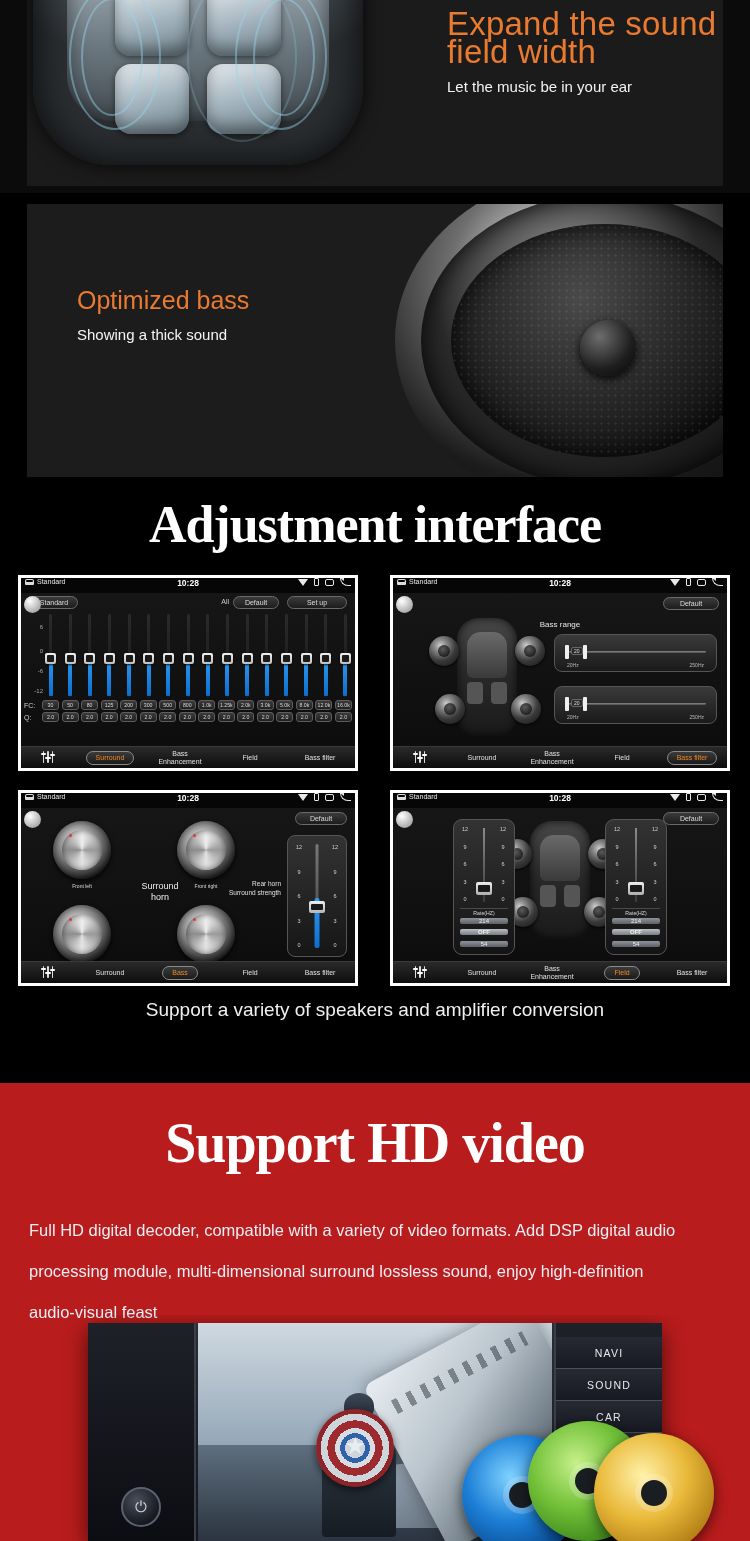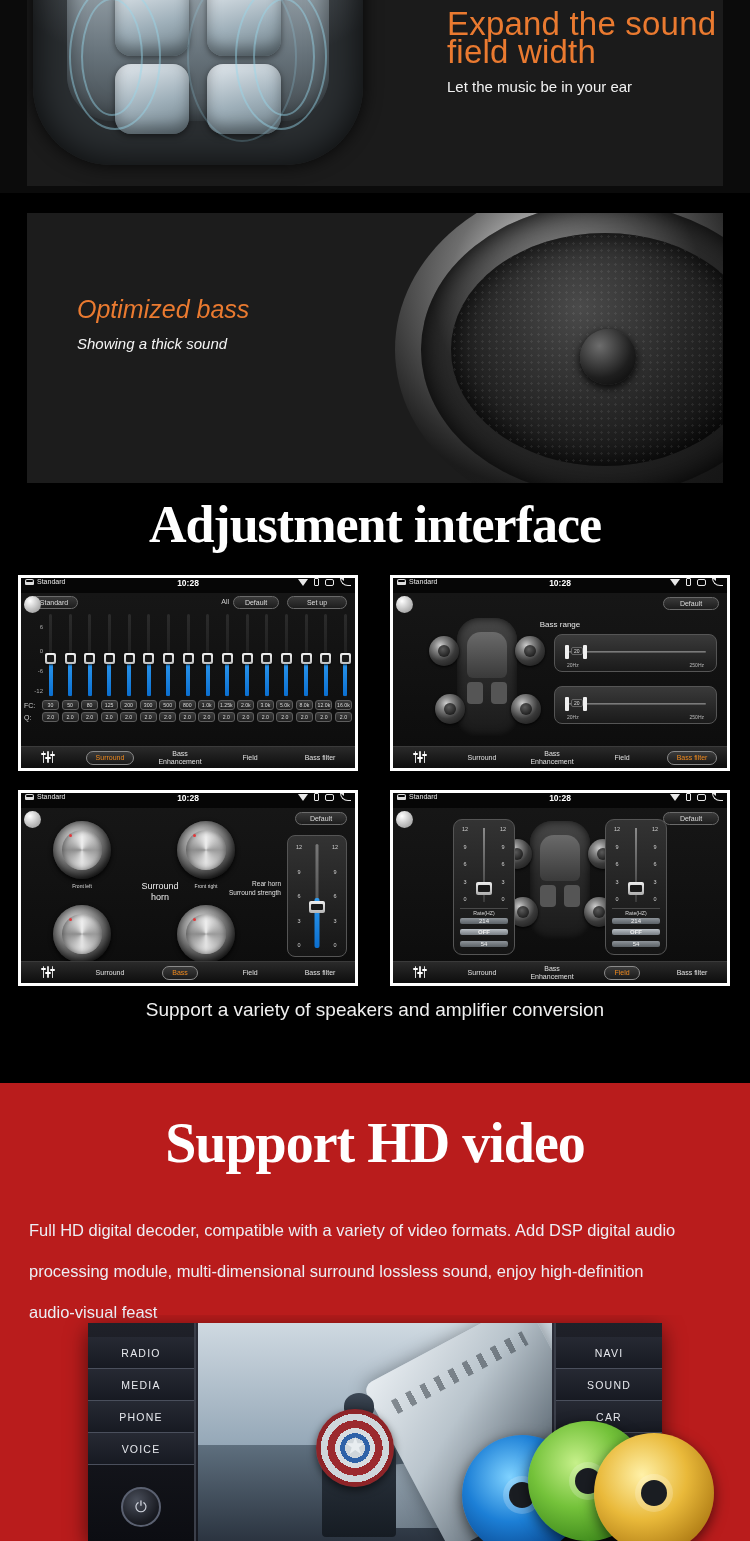--- a/index.html
+++ b/index.html
@@ -59,22 +59,22 @@
     letter-spacing:.2px;
   }
   .sf-sub { margin-top:12px; font-size:15px; color:#f2f2f2; }
 
   
   .sec-bass {
     position:absolute; left:0; top:193px; width:750px; height:290px;
     background:#000;
   }
   .bass-panel {
-    position:absolute; left:27px; top:20px; width:696px; height:273px;
-    background:#1c1c1c; overflow:hidden;font-style:italic;
+    position:absolute; left:27px; top:11px; width:696px; height:273px;
+    background:#1c1c1c; overflow:hidden;
   }
   .bass-text { position:absolute; left:50px; top:82px; }
   .bass-h { font-size:25px; color:#ea7a30; }
   .bass-sub { margin-top:11px; font-size:15px; color:#f4f4f4; }
   .spk-wrap {
     position:absolute; right:-92px; top:-36px; width:420px; height:345px;
   }
   .spk-frame {
     position:absolute; inset:0;
     background:radial-gradient(circle at 38% 32%, #f2f2f2 0%, #cfcfcf 12%, #6e6e6e 30%, #1b1b1b 58%, #0b0b0b 100%);
@@ -983,26 +983,20 @@
   </section>
 
   <section class="sec-hd">
     <h2 class="hd-title">Support HD video</h2>
     <p class="hd-desc">Full HD digital decoder, compatible with a variety of video formats. Add DSP digital audio processing module, multi-dimensional surround lossless sound, enjoy high-definition audio-visual feast</p>
 
     <div class="hd-stage">
       <div class="unit">
 
         <div class="unit-bezel-l">
-          <div class="sideBtns" id="leftBtns">
-              <div class="sideBtn">RADIO</div>
-              <div class="sideBtn">MEDIA</div>
-              <div class="sideBtn">PHONE</div>
-              <div class="sideBtn">VOICE</div>
-            </div>
           <div class="powerKnob">⏻</div>
         </div>
 
         <div class="screen">
           <div class="sky"></div>
           <div class="ground"></div>
           <div class="river"></div>
           <div class="ship"></div>
           <div class="hero">
             <div class="hero-body"></div>

